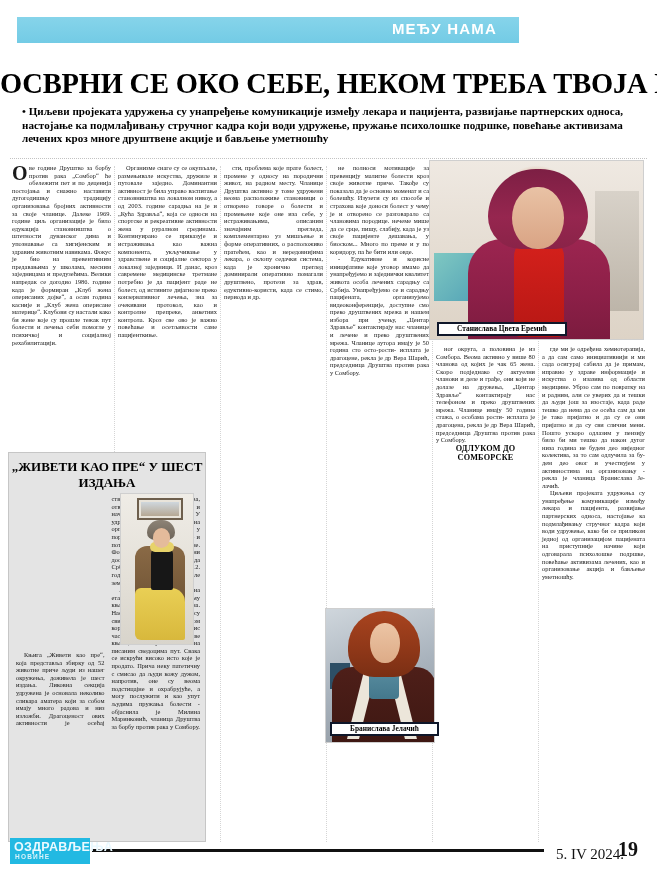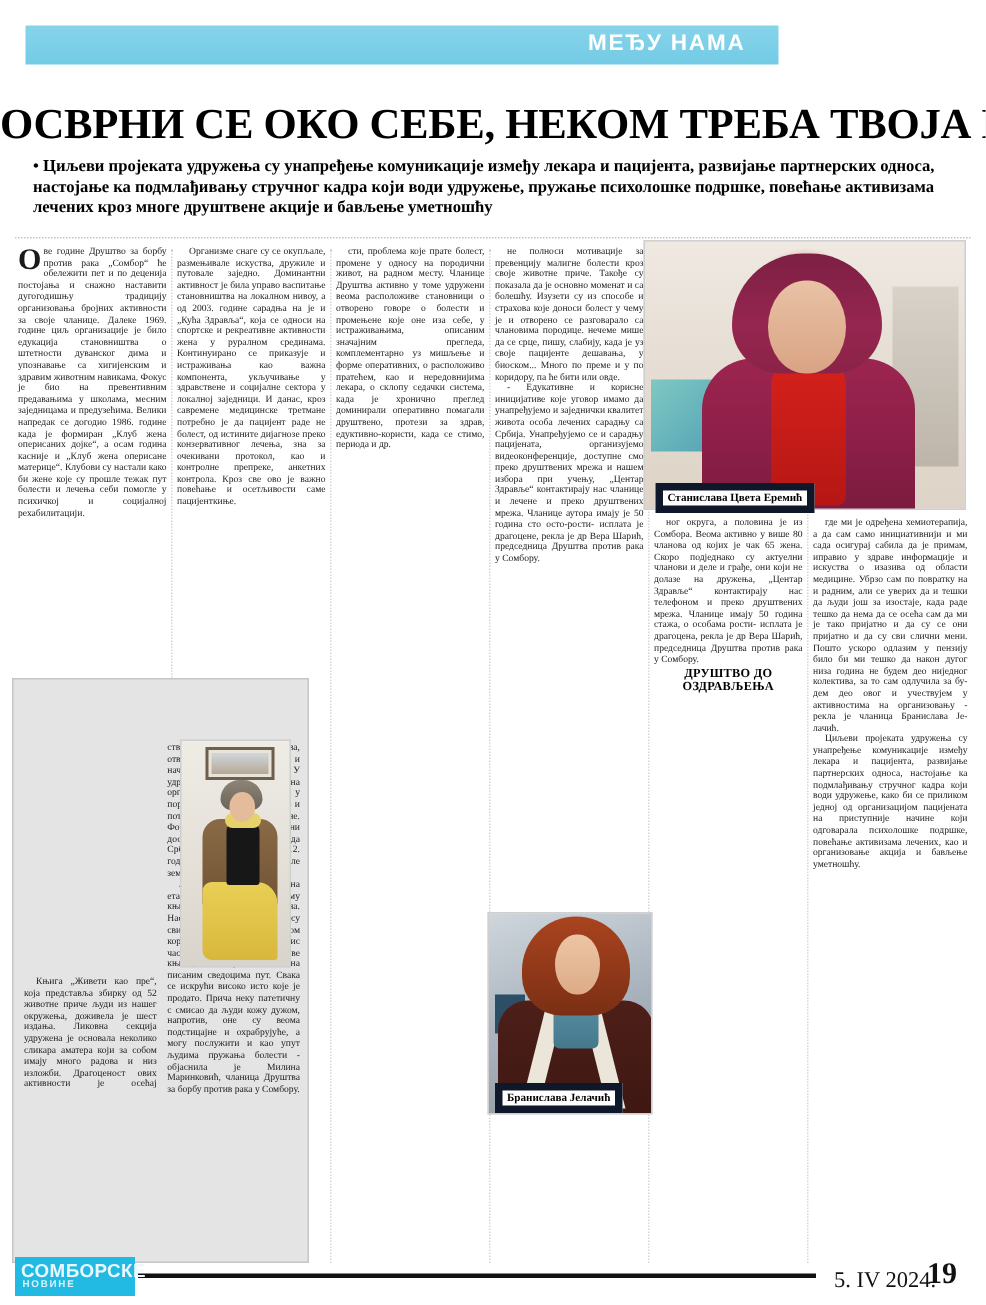--- a/index.html
+++ b/index.html
@@ -132,26 +132,26 @@
   
   .photo {
     position: absolute;
     border: 1px solid #cfcfcf;
     overflow: hidden;
     background: #ddd;
   }
   .cap {
     position: absolute;
     background: #fff;
-    border: 5px solid #0f172a;
+    border: 2px solid #0f172a;
     font-family: "Liberation Serif", serif;
     font-weight: bold;
     font-size: 7.4px;
     line-height: 10px;
-    padding: 0 3px;
+    padding: 0 18px;
     color: #000;
     white-space: nowrap;
   }
 
   
   #photo-stanislava { left: 429px; top: 160px; width: 215px; height: 180px; }
   #photo-stanislava .bg {
     position: absolute; inset: 0;
     background:
       radial-gradient(ellipse 60px 68px at 50% 30%, #e8c0a8 0%, #d9a98d 55%, rgba(217,169,141,0) 72%),
@@ -377,40 +377,41 @@
     <p>сти, проблема које прате болест, промене у односу на породични живот, на радном месту. Чланице Друштва активно у томе удружени веома расположиве становници о отворено говоре о болести и промењене које оне иза себе, у истраживањима, описаним значајним прегледа, комплементарно уз мишљење и форме оперативних, о расположиво пратећем, као и нередовнијима лекара, о склопу седачки система, када је хронично преглед доминирали оперативно помагали друштвено, протези за здрав, едуктивно-користи, када се стимо, периода и др.</p>
   </div>
 
   <div class="col c4" style="height:282px;">
     <p>не полноси мотивације за превенцију малигне болести кроз своје животне приче. Такође су показала да је основно моменат и са болешћу. Изузети су из способе и страхова које доноси болест у чему је и отворено се разговарало са члановима породице. нечеме мише да се срце, пишу, слабију, када је уз своје пацијенте дешавања, у биоском... Много по преме и у по коридору, па ће бити или овде.</p>
     <p>- Едукативне и корисне иницијативе које уговор имамо да унапређујемо и заједнички квалитет живота особа лечених сарадњу са Србија. Унапређујемо се и сарадњу пацијената, организујемо видеоконференције, доступне смо преко друштвених мрежа и нашем избора при учењу, „Центар Здравље“ контактирају нас чланице и лечене и преко друштвених мрежа. Чланице аутора имају је 50 година сто осто-рости- исплата је драгоцене, рекла је др Вера Шарић, председница Друштва против рака у Сомбору.</p>
   </div>
 
   <div class="col c5" style="top:345px;height:150px;">
     <p>ног округа, а половина је из Сомбора. Веома активно у више 80 чланова од којих је чак 65 жена. Скоро подједнако су актуелни чланови и деле и грађе, они који не долазе на дружења, „Центар Здравље“ контактирају нас телефоном и преко друштвених мрежа. Чланице имају 50 година стажа, о особама рости- исплата је драгоцена, рекла је др Вера Шарић, председница Друштва против рака у Сомбору.</p>
-    <p class="subhead">ДРУШТВО ДО ОЗДРАВЉЕЊА</p>
+    <p class="subhead">ОДЛУКОМ ДО СОМБОРСКЕ</p>
   </div>
 
   <div class="col c6" style="top:345px;height:495px;">
     <p>где ми је одређена хемиотерапија, а да сам само инициативнији и ми сада осигурај сабила да је примам, иправио у здраве информације и искуства о изазива од области медицине. Убрзо сам по повратку на и радним, али се уверих да и тешки да људи још за изостаје, када раде тешко да нема да се осећа сам да ми је тако пријатно и да су се они пријатно и да су сви слични мени. Пошто ускоро одлазим у пензију било би ми тешко да након дугог низа година не будем део ниједног колектива, за то сам одлучила за бу- дем део овог и учествујем у активностима на организовању - рекла је чланица Бранислава Је- лачић.</p>
     <p>Циљеви пројеката удружења су унапређење комуникације између лекара и пацијента, развијање партнерских односа, настојање ка подмлађивању стручног кадра који води удружење, како би се приликом једној од организацијом пацијената на приступније начине који одговарала психолошке подршке, повећање активизама лечених, као и организовање акција и бављење уметношћу.</p>
   </div>
 
   <div class="photo" id="photo-stanislava">
     <div class="bg"></div>
     <div class="win-l"></div>
     <div class="win-r"></div>
     <div class="jacket"></div>
     <div class="scarf"></div>
     <div class="hair"></div>
     <div class="face"></div>
   </div>
   <div class="cap" id="cap-stanislava">Станислава Цвета Еремић</div>
 
   <div class="sidebox">
+    <div class="sidebox-title">„ЖИВЕТИ КАО ПРЕ“ У ШЕСТ ИЗДАЊА</div>
     <div class="sidebox-body">
       <div class="wrapimg"></div>
       <p>Књига „Живети као пре“, која представља збирку од 52 животне приче људи из нашег окружења, доживела је шест издања. Ликовна секција удружена је основала неколико сликара аматера који за собом имају много радова и низ изложби. Драгоценост ових активности је осећај стваралачког задовољства, отварање нових искуства и начин доприноса заједници. У удружењу се већ више година организује и рекреација на у поред изложби, организовање и потподневне екскурзије за жене. Формирана „Национални досадашњег активно на рада Србије“ иницирано је 2012. године већ 15 удружења из целе земље.</p>
       <p>Једна је књига објављена етапама око Београда на Сајму књига, где оно је промовисана. Настала је својим сликама да су сви ти људи херојски, а током корака, који треба да запис часто на свој страницама све књиге, а неки су чак били и на писаним сведоцима пут. Свака се искрући високо исто које је продато. Прича неку патетичну с смисао да људи кожу дужом, напротив, оне су веома подстицајне и охрабрујуће, а могу послужити и као упут људима пружања болести - објаснила је Милина Маринковић, чланица Друштва за борбу против рака у Сомбору.</p>
     </div>
   </div>
 
   <div class="photo" id="photo-yellow">
     <div class="bg"></div>
     <div class="art">
@@ -431,19 +432,19 @@
     <div class="lapel-l"></div>
     <div class="lapel-r"></div>
     <div class="neck"></div>
     <div class="hair"></div>
     <div class="face"></div>
   </div>
   <div class="cap" id="cap-branislava">Бранислава Јелачић</div>
 
   <div class="footer-rule"></div>
   <div class="logo">
-    <div class="l1">СОМБОРСКЕ</div>
+    <div class="l1">ОЗДРАВЉЕЊА</div>
     <div class="l2">НОВИНЕ</div>
   </div>
   <div class="foot-date">5. IV 2024.</div>
   <div class="foot-page">19</div>
 
 </div>
 
 </body></html>

